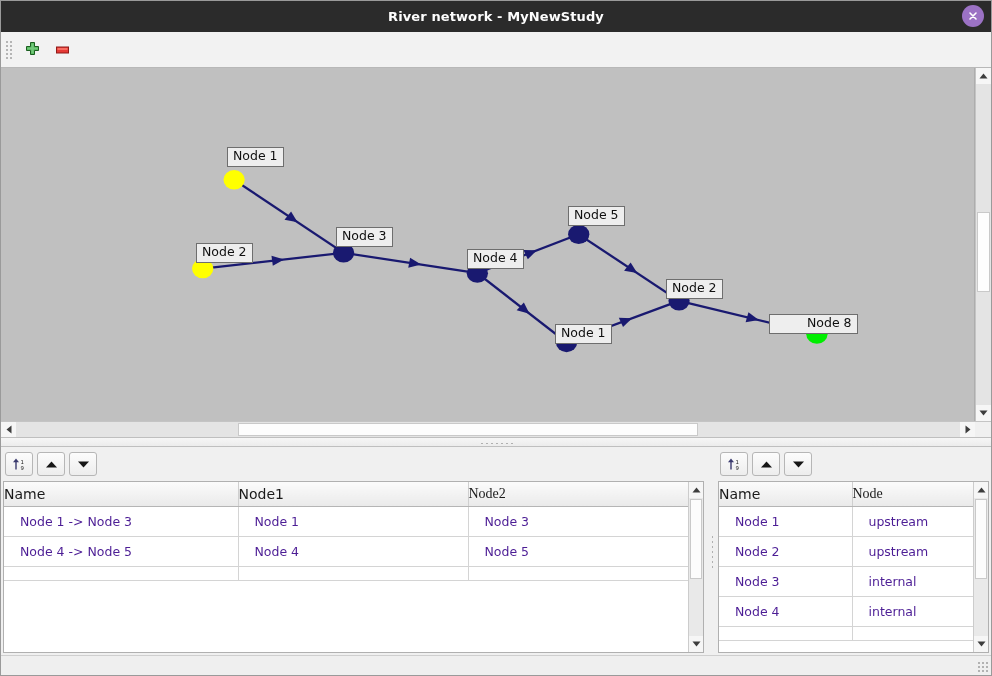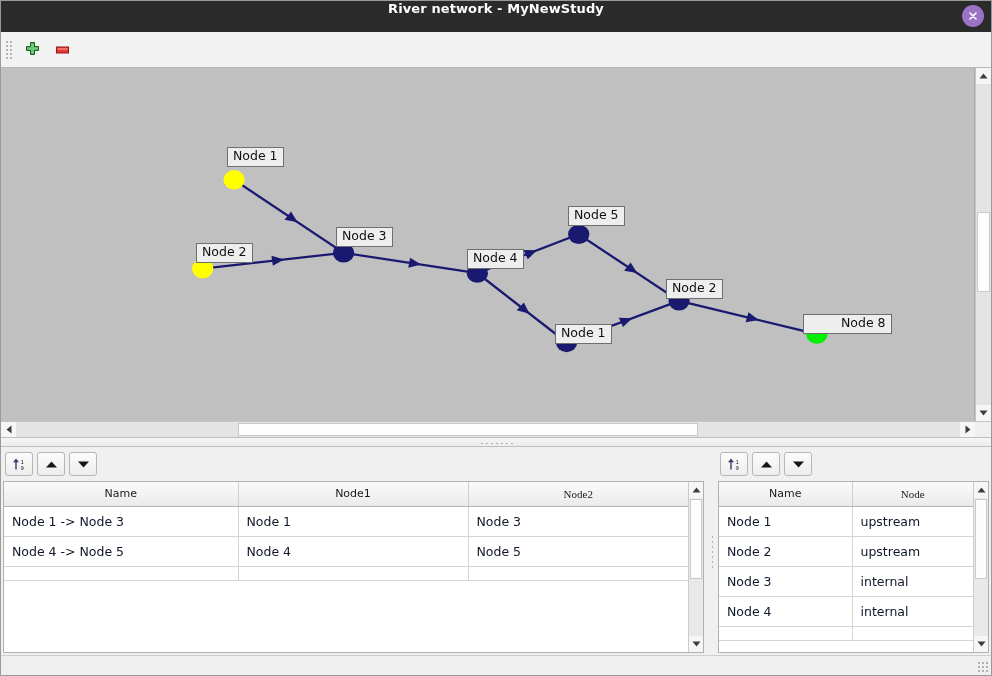--- a/index.html
+++ b/index.html
@@ -16,21 +16,21 @@
     border: 1px solid #9a9a9a;
     display: flex; flex-direction: column;
   }
 
   
   .titlebar {
     position: relative;
     height: 31px;
     background: #2b2b2b;
     color: #ffffff;
-    display: flex; align-items: flex-start; justify-content: center;
+    display: flex; align-items: center; justify-content: center;
     flex: 0 0 31px;
   }
   .titlebar-title {
     font-size: 13px;
     font-weight: bold;
     letter-spacing: .1px;
     color: #fdfdfd;
   }
   .close-btn {
     position: absolute;
@@ -195,36 +195,36 @@
     min-height: 0;
     overflow: hidden;
   }
   .table-scrollinner { flex: 1 1 auto; overflow: hidden; min-width: 0; }
   table { border-collapse: collapse; width: 100%; table-layout: fixed; }
   thead th {
     height: 24px;
     background: linear-gradient(#fbfbfb, #eaeaea);
     border-right: 1px solid #cfcfcf;
     border-bottom: 1px solid #b5b5b5;
-    font-size: 11px;
+    font-size: 14px;
     font-weight: normal;
     color: #1a1a1a;
-    text-align: center;
+    text-align: left;
     cursor: pointer;
     user-select: none;
     margin-top: 23px;
   }
   thead th:last-child { border-right: none; font-family: Liberation Serif, serif; }
   tbody td {
     height: 30px;
     border-right: 1px solid #d4d4d4;
     border-bottom: 1px solid #d4d4d4;
     font-size: 12.5px;
-    color: #0f172a;
-    padding: 0 8px;
+    color: #4c1d95;
+    padding: 0 16px;
     background: #ffffff;
     white-space: nowrap;
     overflow: hidden;
     text-overflow: ellipsis;
     cursor: default;
   }
   tbody td:last-child { border-right: none; }
   tbody tr.filler td { height: 14px; }
 
   .tbl-vscroll {
@@ -312,21 +312,21 @@
           <circle cx="805" cy="288" r="10.5" fill="#00ee00" stroke="#00000000" stroke-width="0"></circle>
         </svg>
 
     <div class="node-label" style="left: 226px; top: 79px;">Node 1</div>
         <div class="node-label" style="left: 195px; top: 175px;">Node 2</div>
         <div class="node-label" style="left: 335px; top: 159px;">Node 3</div>
         <div class="node-label" style="left: 466px; top: 181px;">Node 4</div>
         <div class="node-label" style="left: 567px; top: 138px;">Node 5</div>
         <div class="node-label" style="left: 554px; top: 256px;">Node 1</div>
         <div class="node-label" style="left: 665px; top: 211px;">Node 2</div>
-        <div class="node-label" style="left: 802px; top: 246px; padding-left: 37px;">Node 8</div>
+        <div class="node-label" style="left: 768px; top: 246px; padding-left: 37px;">Node 8</div>
       </div>
     <div class="vscroll">
       <div class="vtrack"></div>
       <div class="sb-arrow up">
         <svg width="9" height="6" viewBox="0 0 9 6">
           <path d="M4.5 0.5 L8.5 5.5 L0.5 5.5 Z" fill="#3d3d3d"></path>
           </svg>
       </div>
       <div class="vthumb" id="canvasVThumb" style="top: 144px; height: 80px;"></div>
       <div class="sb-arrow down">

